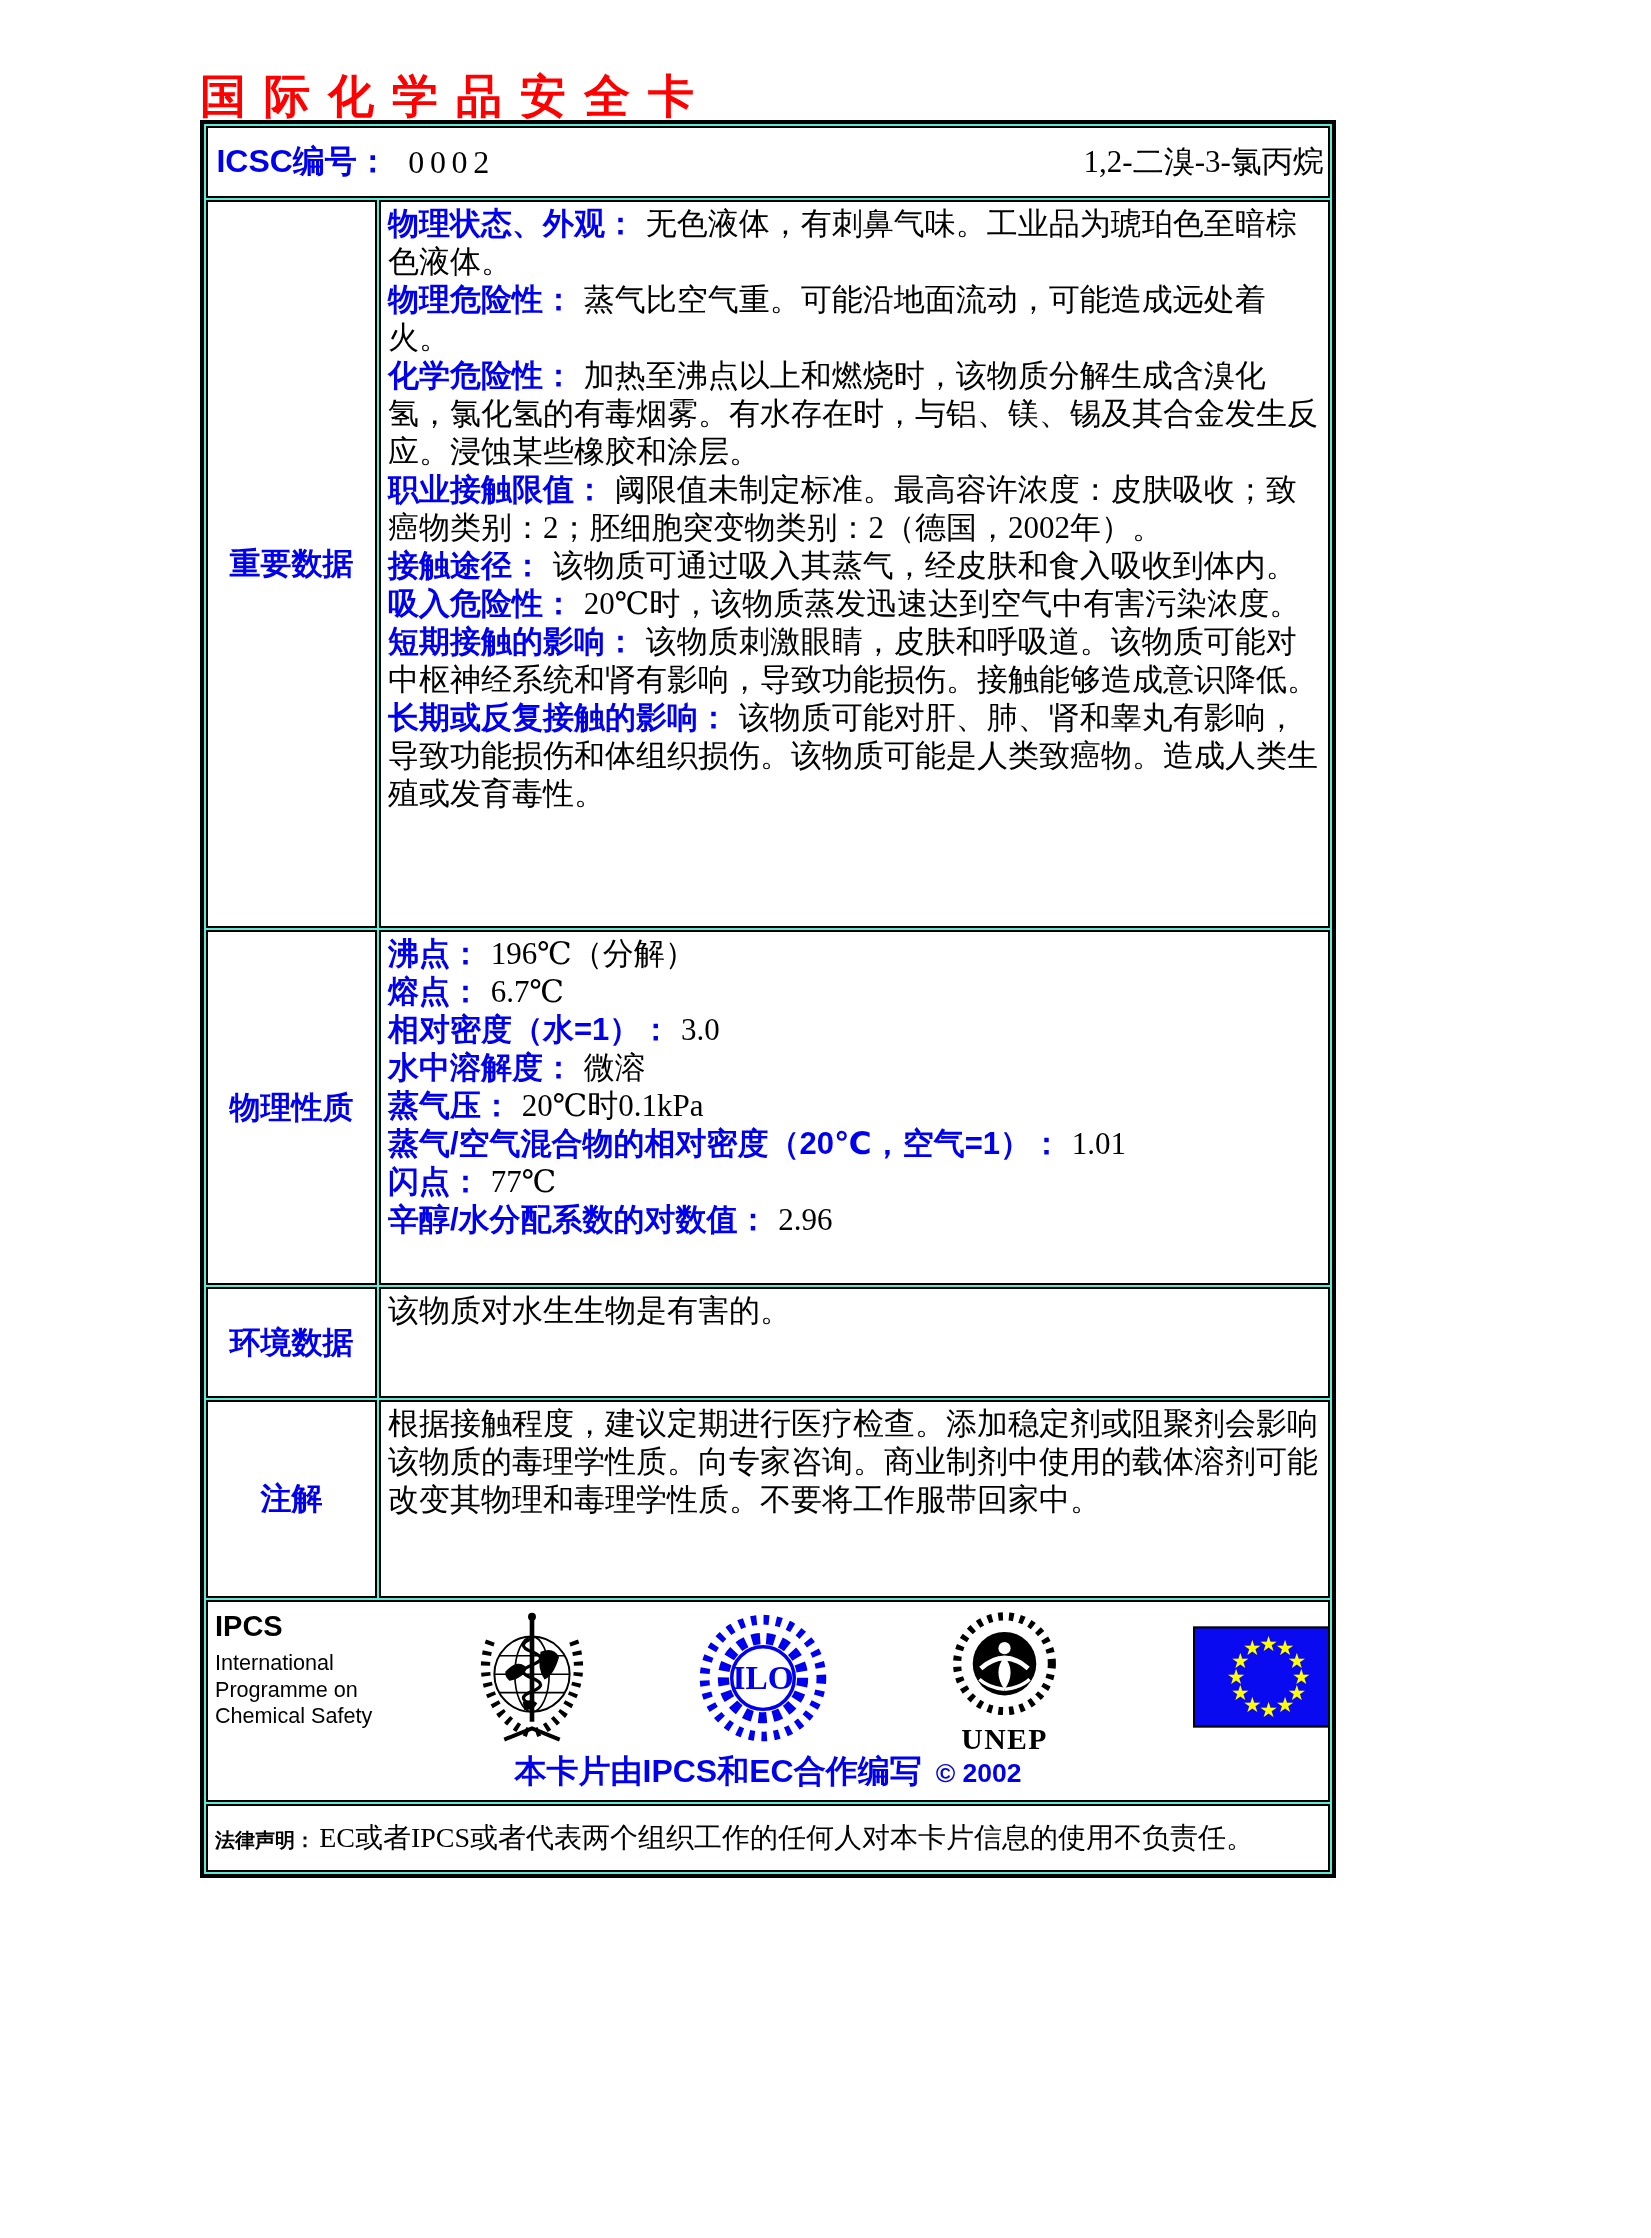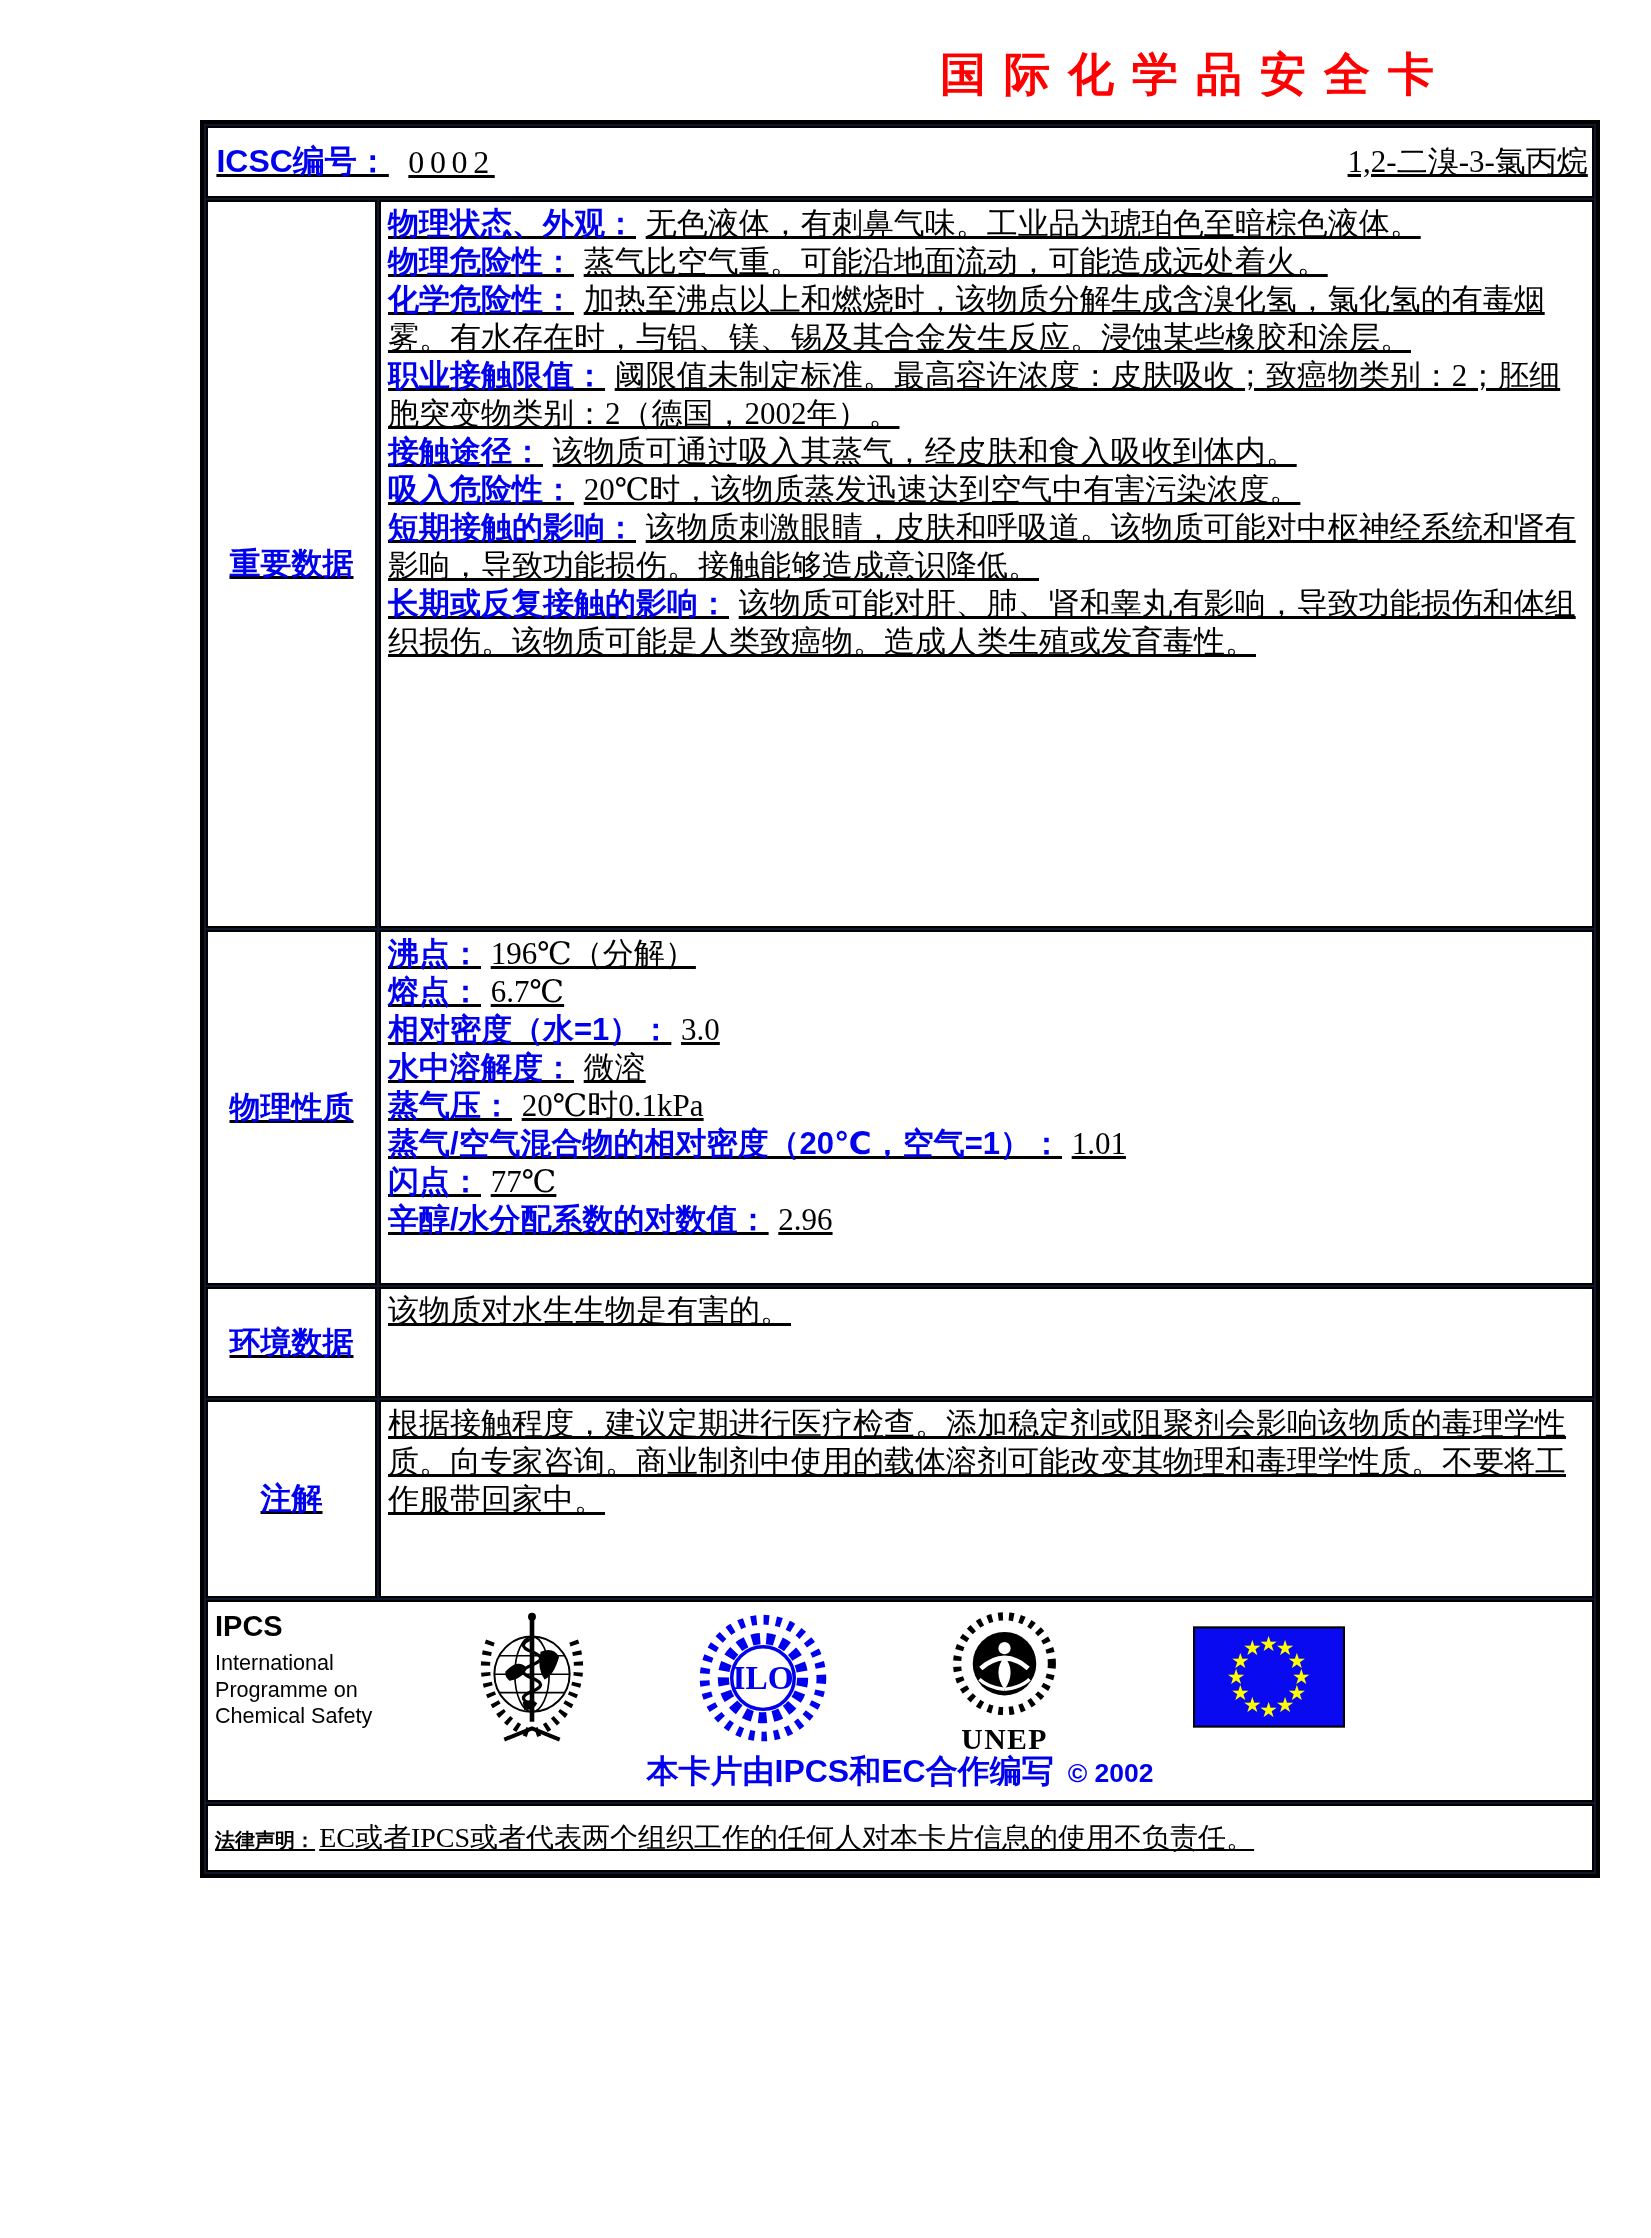--- a/index.html
+++ b/index.html
@@ -1,22 +1,22 @@
 <!DOCTYPE html>
 <html style="--blue: #0000EE; --red: #FF0000; --flag_blue: #0A0AF0; --star_yellow: #FFFF00; --logo_black: #000000;font-size:11px"><head>
 <meta charset="utf-8">
 <style>
   html,body{margin:0;padding:0;background:#ffffff;}
   body{width:1652px;height:2239px;position:relative;overflow:hidden;
        font-family:"Liberation Serif","DejaVu Serif",serif;color:#000;}
-  .page-title{position:absolute;top:44px;left:200px;width:1252px;text-align:right;
+  .page-title{position:absolute;top:66px;left:200px;width:1252px;text-align:left;
        font-family:"Liberation Sans","DejaVu Sans",sans-serif;font-weight:bold;
        font-size:46px;letter-spacing:18px;color:var(--red,#f00);white-space:nowrap;}
-  table.card{position:absolute;left:200px;top:120px;width:1400px;background:#0f172a;
-       border-collapse:separate;border-spacing:2.8px;border:4.2px solid #000;table-layout:fixed;text-decoration:underline;}
+  table.card{position:absolute;left:200px;top:120px;width:1136px;background:#5eead4;
+       border-collapse:separate;border-spacing:2.8px;border:4.2px solid #000;table-layout:fixed;}
   td{border:2.1px solid #000;background:#fff;box-sizing:border-box;padding:0;
        vertical-align:top;overflow:hidden;}
   td.lbl{vertical-align:middle;text-align:center;color:var(--blue,#00f);
        font-family:"Liberation Sans","DejaVu Sans",sans-serif;font-weight:bold;font-size:31px;}
   td.val{padding:2.8px 5.6px 1.4px 7px;font-size:31px;line-height:38px;}
   .item{margin:0;}
   .k{color:var(--blue,#00f);font-weight:bold;margin-right:9.7px;
        font-family:"Liberation Sans","DejaVu Sans",sans-serif;}
   
   .hH{height:72px;} .h0{height:728px;} .h1{height:355px;} .h2{height:111px;}

